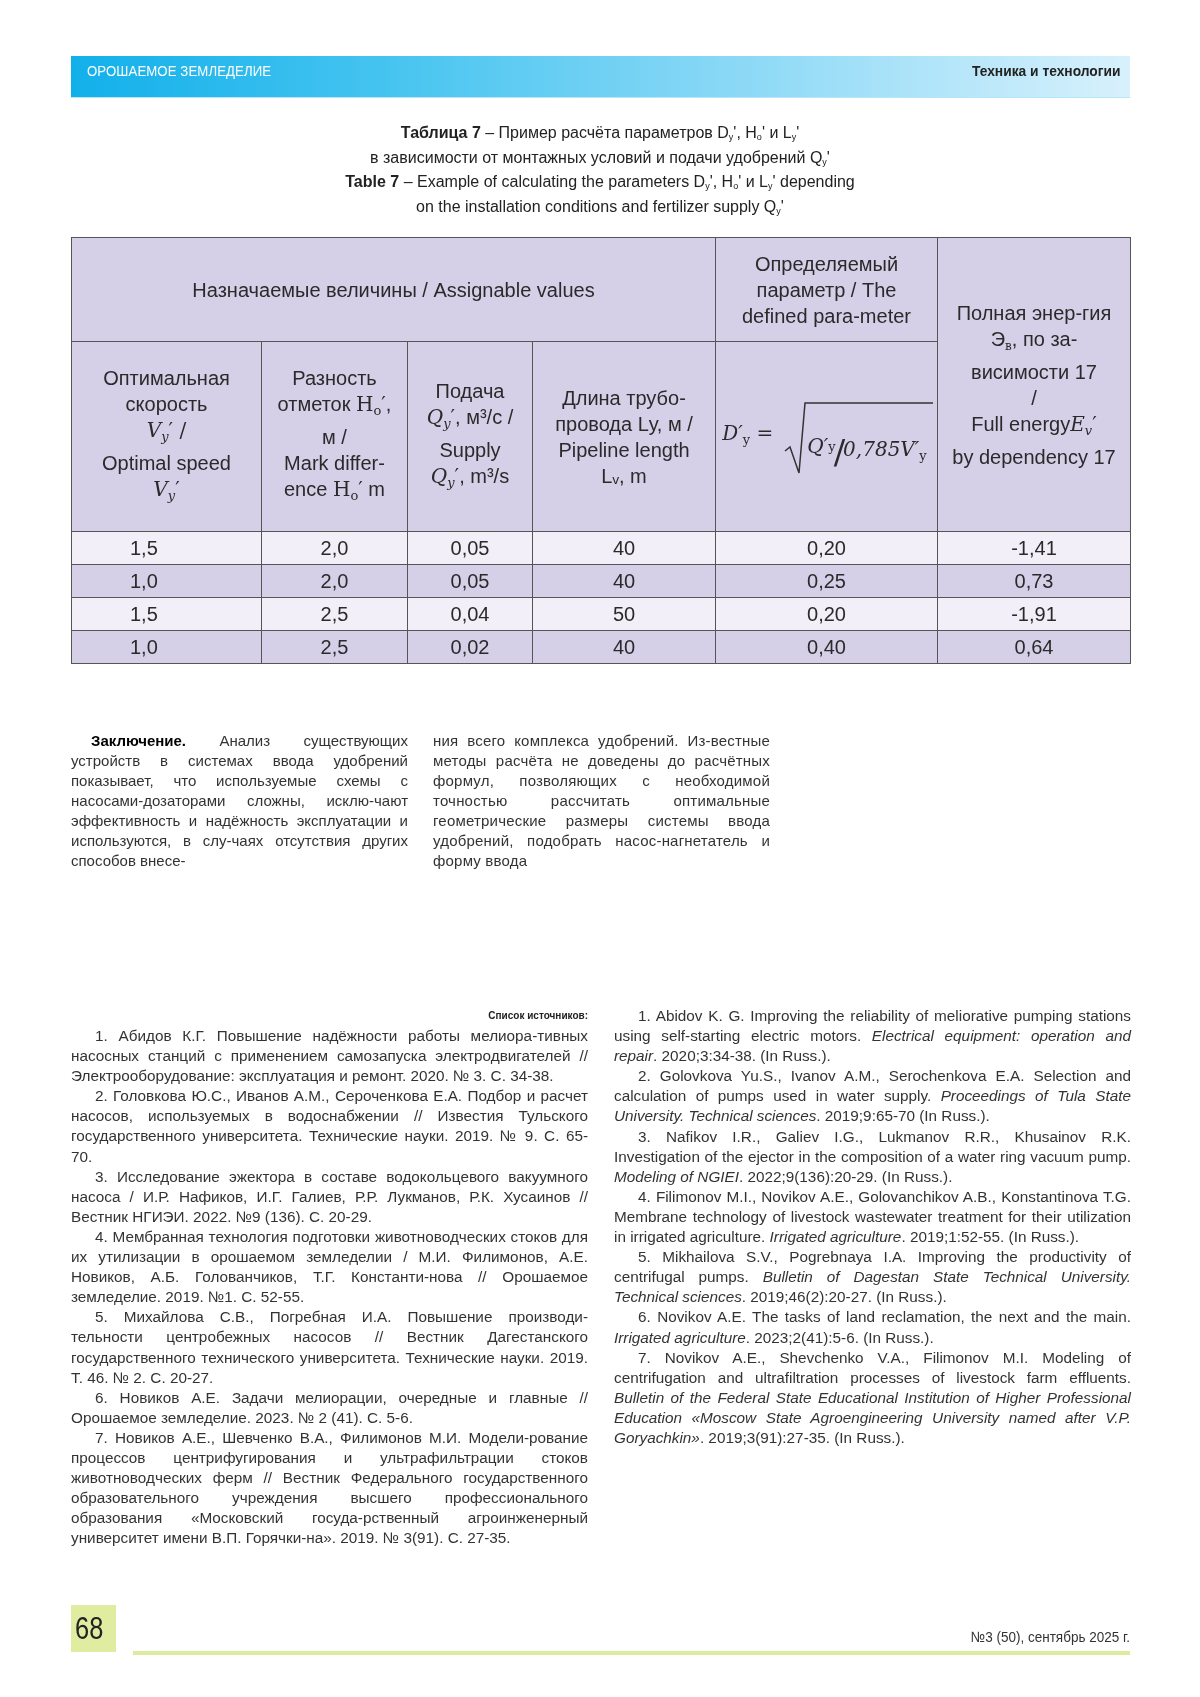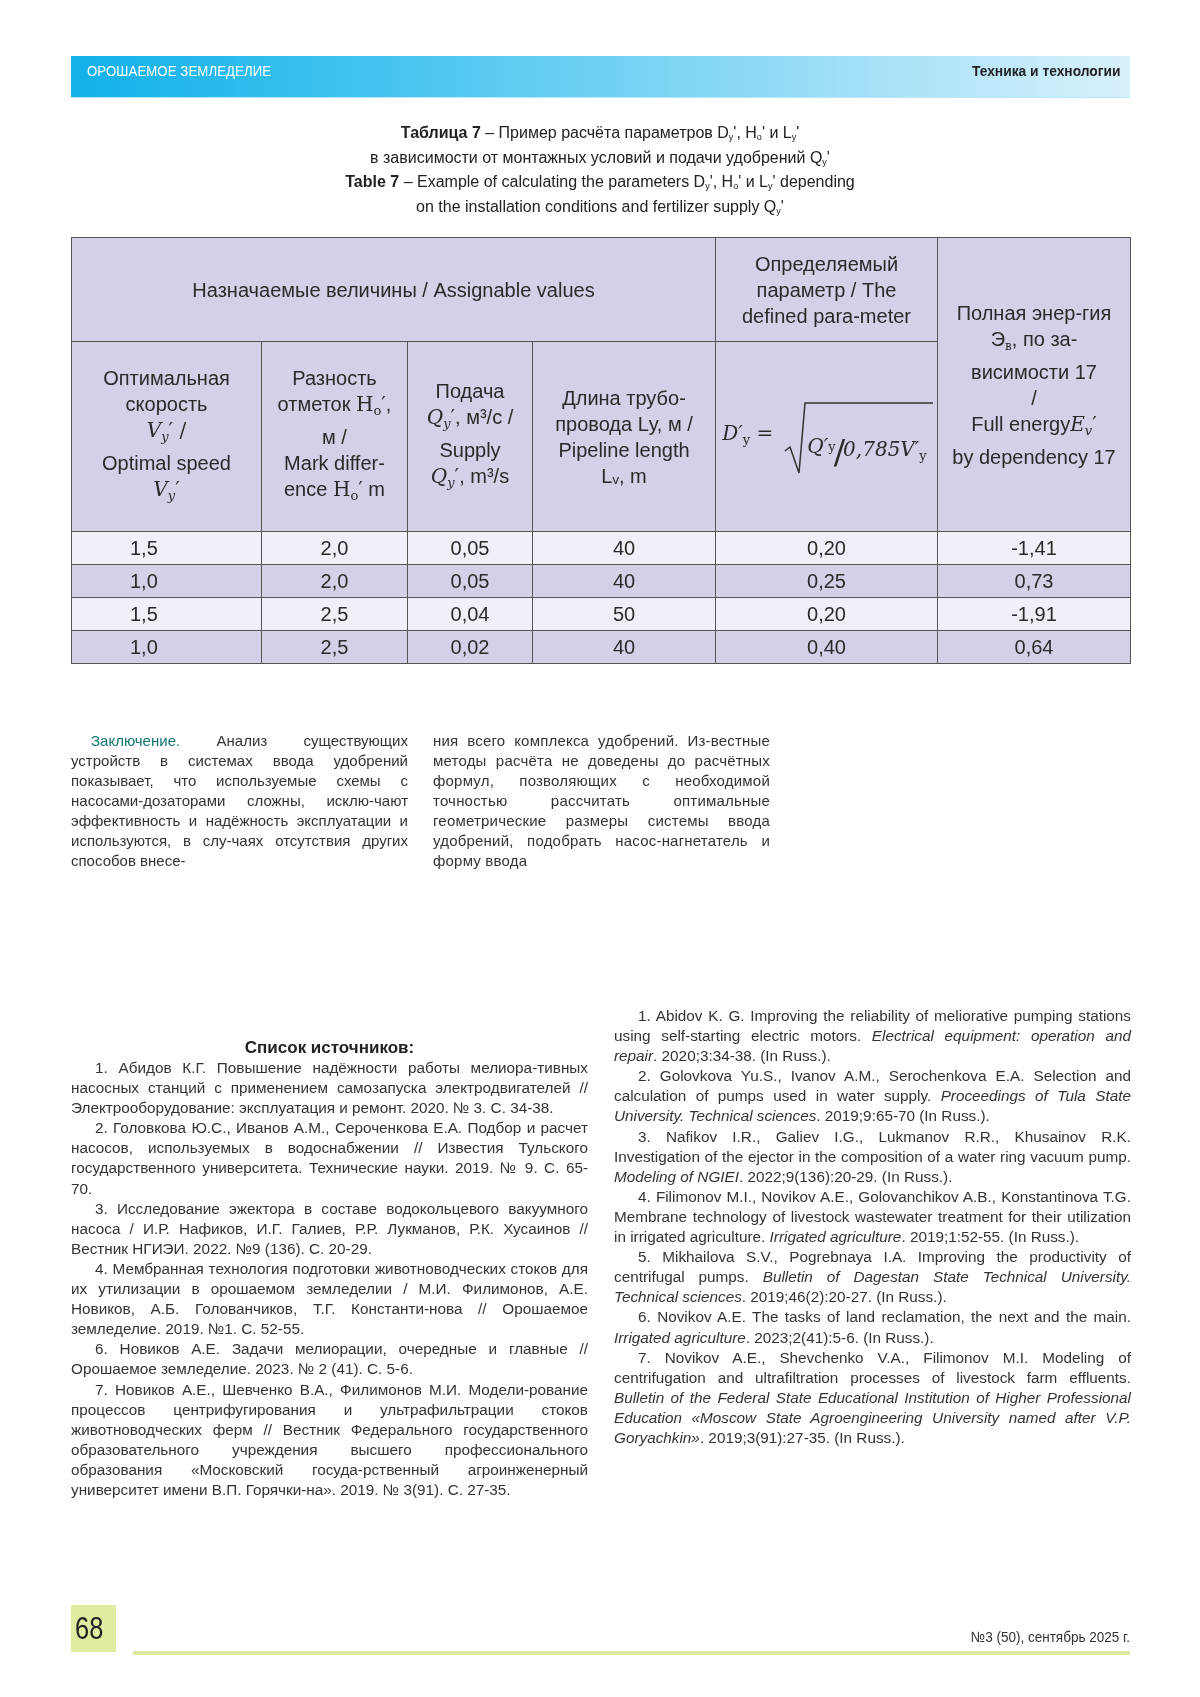--- a/index.html
+++ b/index.html
@@ -59,27 +59,27 @@
     .sqrt .slash { font-size: 34px; font-style: normal; line-height: 34px; margin: 0 -2px; }
 
     
     .columns { position: absolute; top: 731px; left: 71px; width: 1059px; height: 150px; }
     .col { position: absolute; top: 0; width: 337px; font-size: 15px; line-height: 20px; text-align: justify; color: #333; }
     .col1 { left: 0; }
     .col2 { left: 362px; }
     .col3 { left: 723px; }
     .col p { text-indent: 0; }
     .col1 p { text-indent: 20px; }
-    .col b { font-weight: normal; color: #0f766e; }
+    .col b { font-weight: bold; color: #000000; }
 
     
     .refs { position: absolute; top: 1006px; width: 517px; font-size: 15.3px; line-height: 20.1px; color: #333; text-align: justify; }
     .refs-ru { left: 71px; }
     .refs-en { left: 614px; }
-    .refs h3 { text-align: center; font-size: 17px; font-weight: bold; color: #222; line-height: 20px; margin-top: 32px; }
+    .refs h3 { text-align: right; font-size: 10px; font-weight: bold; color: #222; line-height: 20px; }
     .refs p { text-indent: 24px; }
     .refs i { font-style: italic; }
 
     
     .page-number-box {
       position: absolute; left: 71px; top: 1605px; width: 45px; height: 47px; background: #e0eda0;
     }
     .page-number {
       position: absolute; left: 4px; top: 6px; font-size: 31px; color: #222;
       transform: scaleX(0.82); transform-origin: left center;
@@ -211,20 +211,21 @@
     <p style="letter-spacing:0.2px">ния всего комплекса удобрений. Из-вестные методы расчёта не доведены до расчётных формул, позволяющих с необходимой точностью рассчитать оптимальные геометрические размеры системы ввода удобрений, подобрать насос-нагнетатель и форму ввода</p>
   </div>
 </div>
 
 <div class="refs refs-ru">
   <h3>Список источников:</h3>
   <p>1. Абидов К.Г. Повышение надёжности работы мелиора-тивных насосных станций с применением самозапуска электродвигателей // Электрооборудование: эксплуатация и ремонт. 2020. № 3. С. 34-38.</p>
   <p>2. Головкова Ю.С., Иванов А.М., Сероченкова Е.А. Подбор и расчет насосов, используемых в водоснабжении // Известия Тульского государственного университета. Технические науки. 2019. № 9. С. 65-70.</p>
   <p>3. Исследование эжектора в составе водокольцевого вакуумного насоса / И.Р. Нафиков, И.Г. Галиев, Р.Р. Лукманов, Р.К. Хусаинов // Вестник НГИЭИ. 2022. №9 (136). С. 20-29.</p>
   <p>4. Мембранная технология подготовки животноводческих стоков для их утилизации в орошаемом земледелии / М.И. Филимонов, А.Е. Новиков, А.Б. Голованчиков, Т.Г. Константи-нова // Орошаемое земледелие. 2019. №1. С. 52-55.</p>
+  <p>5. Михайлова С.В., Погребная И.А. Повышение производи-тельности центробежных насосов // Вестник Дагестанского государственного технического университета. Технические науки. 2019. Т. 46. № 2. С. 20-27.</p>
   <p>6. Новиков А.Е. Задачи мелиорации, очередные и главные // Орошаемое земледелие. 2023. № 2 (41). С. 5-6.</p>
   <p>7. Новиков А.Е., Шевченко В.А., Филимонов М.И. Модели-рование процессов центрифугирования и ультрафильтрации стоков животноводческих ферм // Вестник Федерального государственного образовательного учреждения высшего профессионального образования «Московский госуда-рственный агроинженерный университет имени В.П. Горячки-на». 2019. № 3(91). С. 27-35.</p>
 </div>
 
 <div class="refs refs-en">
   <p><span>1. Abidov K. G. Improving the reliability of meliorative pumping stations using self-starting electric motors. </span><i>Electrical equipment: operation and repair</i><span>. 2020;3:34-38. (In Russ.).</span></p>
   <p><span>2. Golovkova Yu.S., Ivanov A.M., Serochenkova E.A. Selection and calculation of pumps used in water supply. </span><i>Proceedings of Tula State University. Technical sciences</i><span>. 2019;9:65-70 (In Russ.).</span></p>
   <p><span>3. Nafikov I.R., Galiev I.G., Lukmanov R.R., Khusainov R.K. Investigation of the ejector in the composition of a water ring vacuum pump. </span><i>Modeling of NGIEI</i><span>. 2022;9(136):20-29. (In Russ.).</span></p>
   <p><span>4. Filimonov M.I., Novikov A.E., Golovanchikov A.B., Konstantinova T.G. Membrane technology of livestock wastewater treatment for their utilization in irrigated agriculture. </span><i>Irrigated agriculture</i><span>. 2019;1:52-55. (In Russ.).</span></p>
   <p><span>5. Mikhailova S.V., Pogrebnaya I.A. Improving the productivity of centrifugal pumps. </span><i>Bulletin of Dagestan State Technical University. Technical sciences</i><span>. 2019;46(2):20-27. (In Russ.).</span></p>

